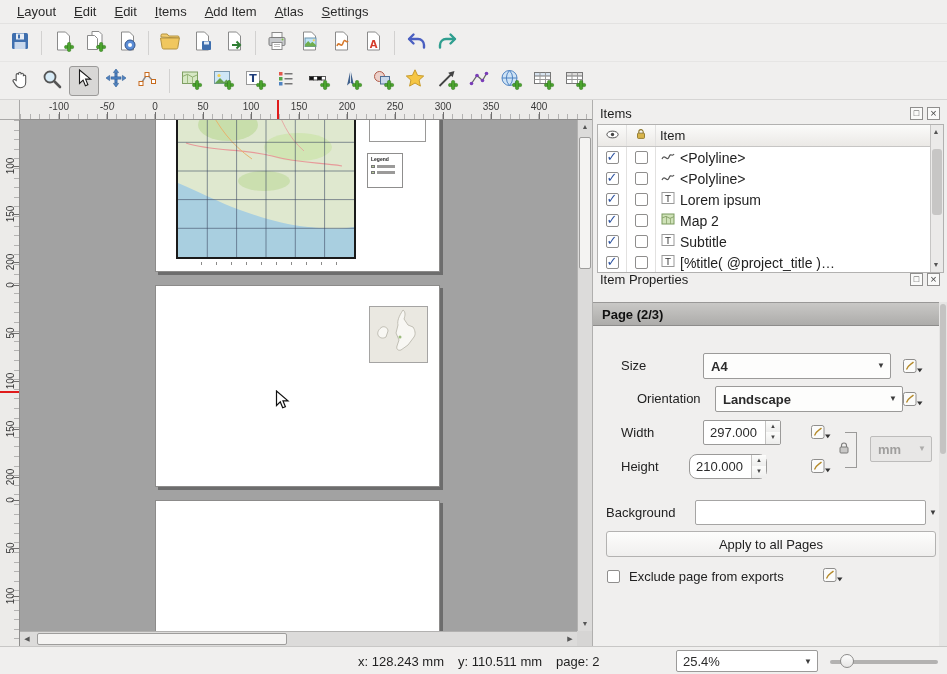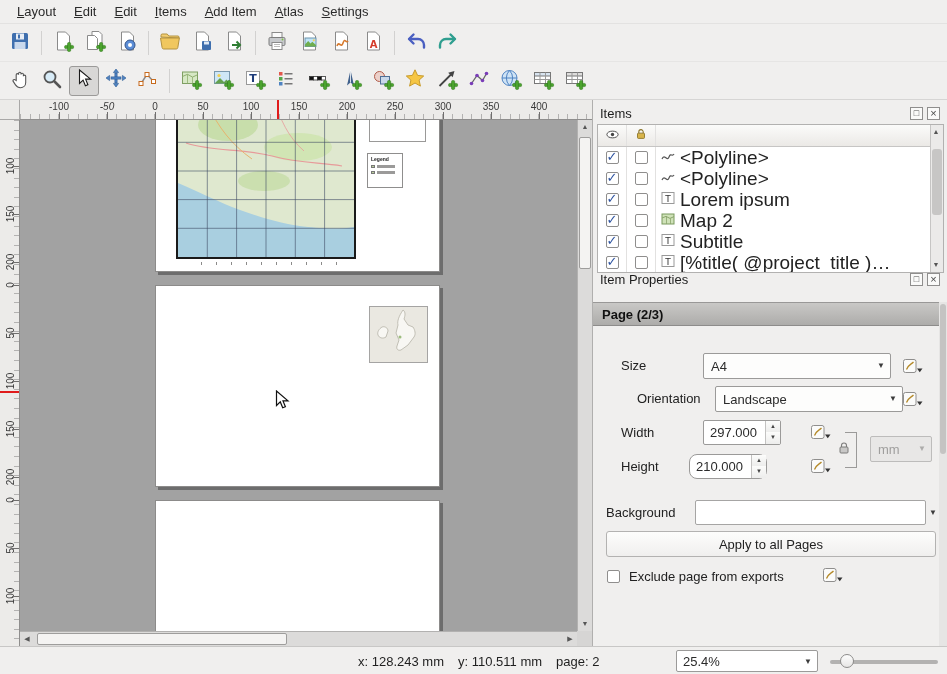--- a/index.html
+++ b/index.html
@@ -78,29 +78,29 @@
   .items-table { position:absolute; left:4px; top:24px; width:347px; height:149px; background:#fff; border:1px solid #b2b1b0; overflow:hidden; }
   .items-header { display:flex; height:22px; background:linear-gradient(#fbfbfa,#ebe9e6); border-bottom:1px solid #c6c5c4; }
   .icol { display:flex; align-items:center; }
   .c1 { width:29px; justify-content:center; border-right:1px solid #e2e1e0; }
   .c2 { width:29px; justify-content:center; border-right:1px solid #e2e1e0; }
   .c3 { flex:1; padding-left:4px; gap:4px; }
   .hdr-label { font-size:13px; color:#222; }
   .irow { display:flex; height:21px; background:#fff; }
   .cb { position:relative; width:13px; height:13px; background:#fff; border:1px solid #8f8e8d; border-radius:2px; }
   .cb.checked::after { content:"✓"; position:absolute; left:0px; top:-3px; font-size:13px; font-weight:bold; color:#2d53a0; font-family:"DejaVu Sans",sans-serif; }
-  .ilabel { font-size:19px; color:#222; white-space:nowrap; overflow:hidden; }
+  .ilabel { font-size:14px; color:#222; white-space:nowrap; overflow:hidden; }
   .items-sb { position:absolute; right:0; top:0; bottom:0; width:13px; background:#ebeae9; border-left:1px solid #c6c5c4; }
   .items-sb .thumb { position:absolute; left:1px; right:1px; top:24px; height:66px; background:#c7c6c5; border-radius:3px; }
 
   
   #ip-title { top:168px; }
   .section-bar { position:absolute; left:0; right:8px; top:202px; height:24px; background:linear-gradient(#c9c8c6,#adacaa); border-top:1px solid #999897; border-bottom:1px solid #8d8c8b; display:flex; align-items:center; padding-left:9px; font-weight:bold; color:#111; }
   .flabel { position:absolute; font-size:13px; color:#222; }
-  .combo { position:absolute; height:26px; background:#fdfdfc; border:1px solid #9b9a99; border-radius:2px; }
+  .combo { position:absolute; height:26px; background:#fdfdfc; border:1px solid #9b9a99; border-radius:2px;font-weight:bold; }
   .combo .val { position:absolute; left:7px; top:5px; font-size:13px; }
   .carrow { position:absolute; right:5px; top:7px; font-size:8px; color:#3c3c3c; }
   .carrow::before { content:"▼"; }
   .combo.disabled { background:#e8e7e6; border-color:#bdbcbb; }
   .combo.disabled .val { color:#9f9e9d; }
   .combo.disabled .carrow { color:#adacab; }
   .spin { position:absolute; width:78px; height:25px; background:#fff; border:1px solid #9b9a99; border-radius:2px; }
   .spin .val { position:absolute; left:6px; top:4px; font-size:13px; }
   .spin-up,.spin-down { position:absolute; right:0; width:15px; height:12px; background:linear-gradient(#fcfcfb,#ededec); border-left:1px solid #c3c2c1; font-size:6px; color:#444; text-align:center; line-height:11px; }
   .spin-up { top:0; border-bottom:1px solid #c3c2c1; }
@@ -552,20 +552,21 @@
           </span>
             </div>
           <div class="icol c2">
               <span>
             <svg width="14" height="14" viewBox="0 0 16 16">
                   <rect x="4" y="7" width="8" height="6" rx="1" fill="#d8b44a" stroke="#8a7327"></rect>
                   <path d="M5.5 7V5.5a2.5 2.5 0 0 1 5 0V7" fill="none" stroke="#8a7327" stroke-width="1.2"></path>
                 </svg>
           </span>
             </div>
+          <div class="icol c3 hdr-label">Item</div>
         </div>
         <div id="items-rows">
             <div class="irow">
               <div class="icol c1">
                 <span class="cb checked"></span>
               </div>
               <div class="icol c2">
                 <span class="cb"></span>
               </div>
               <div class="icol c3">

